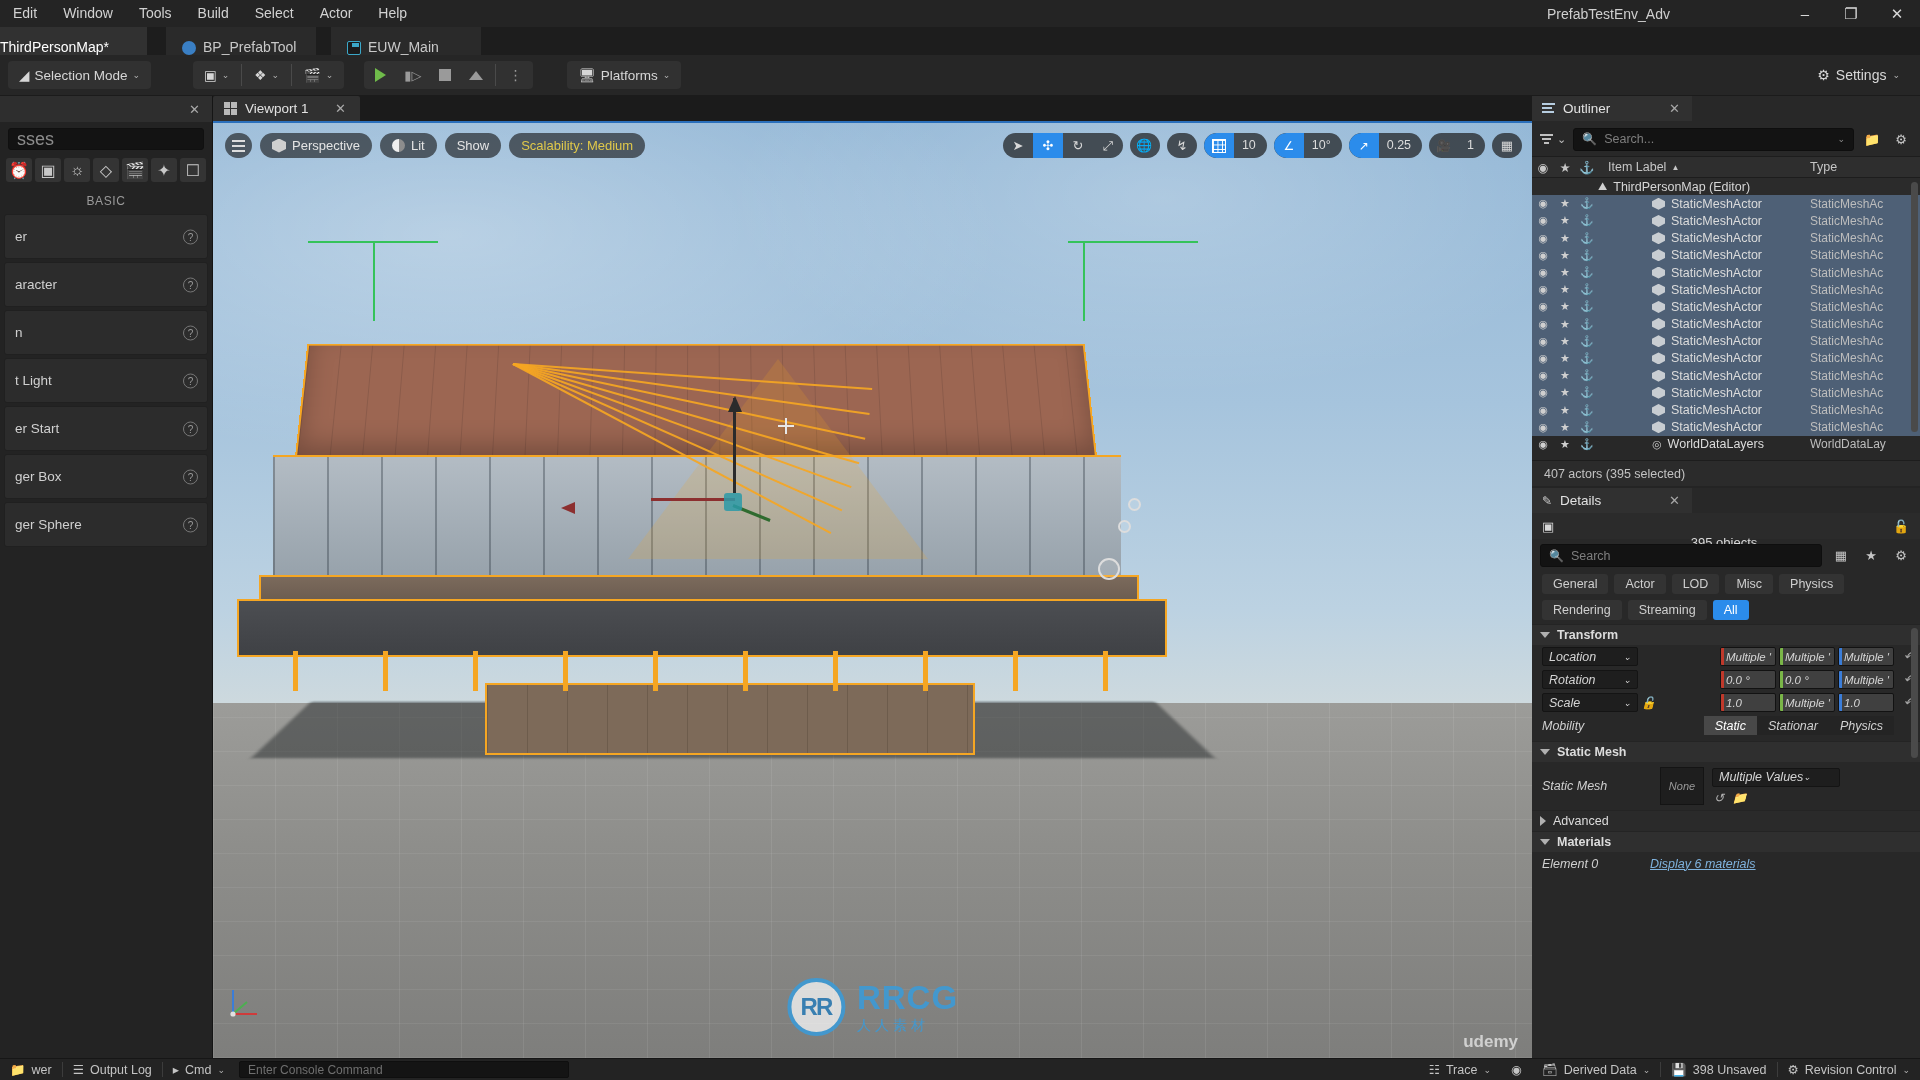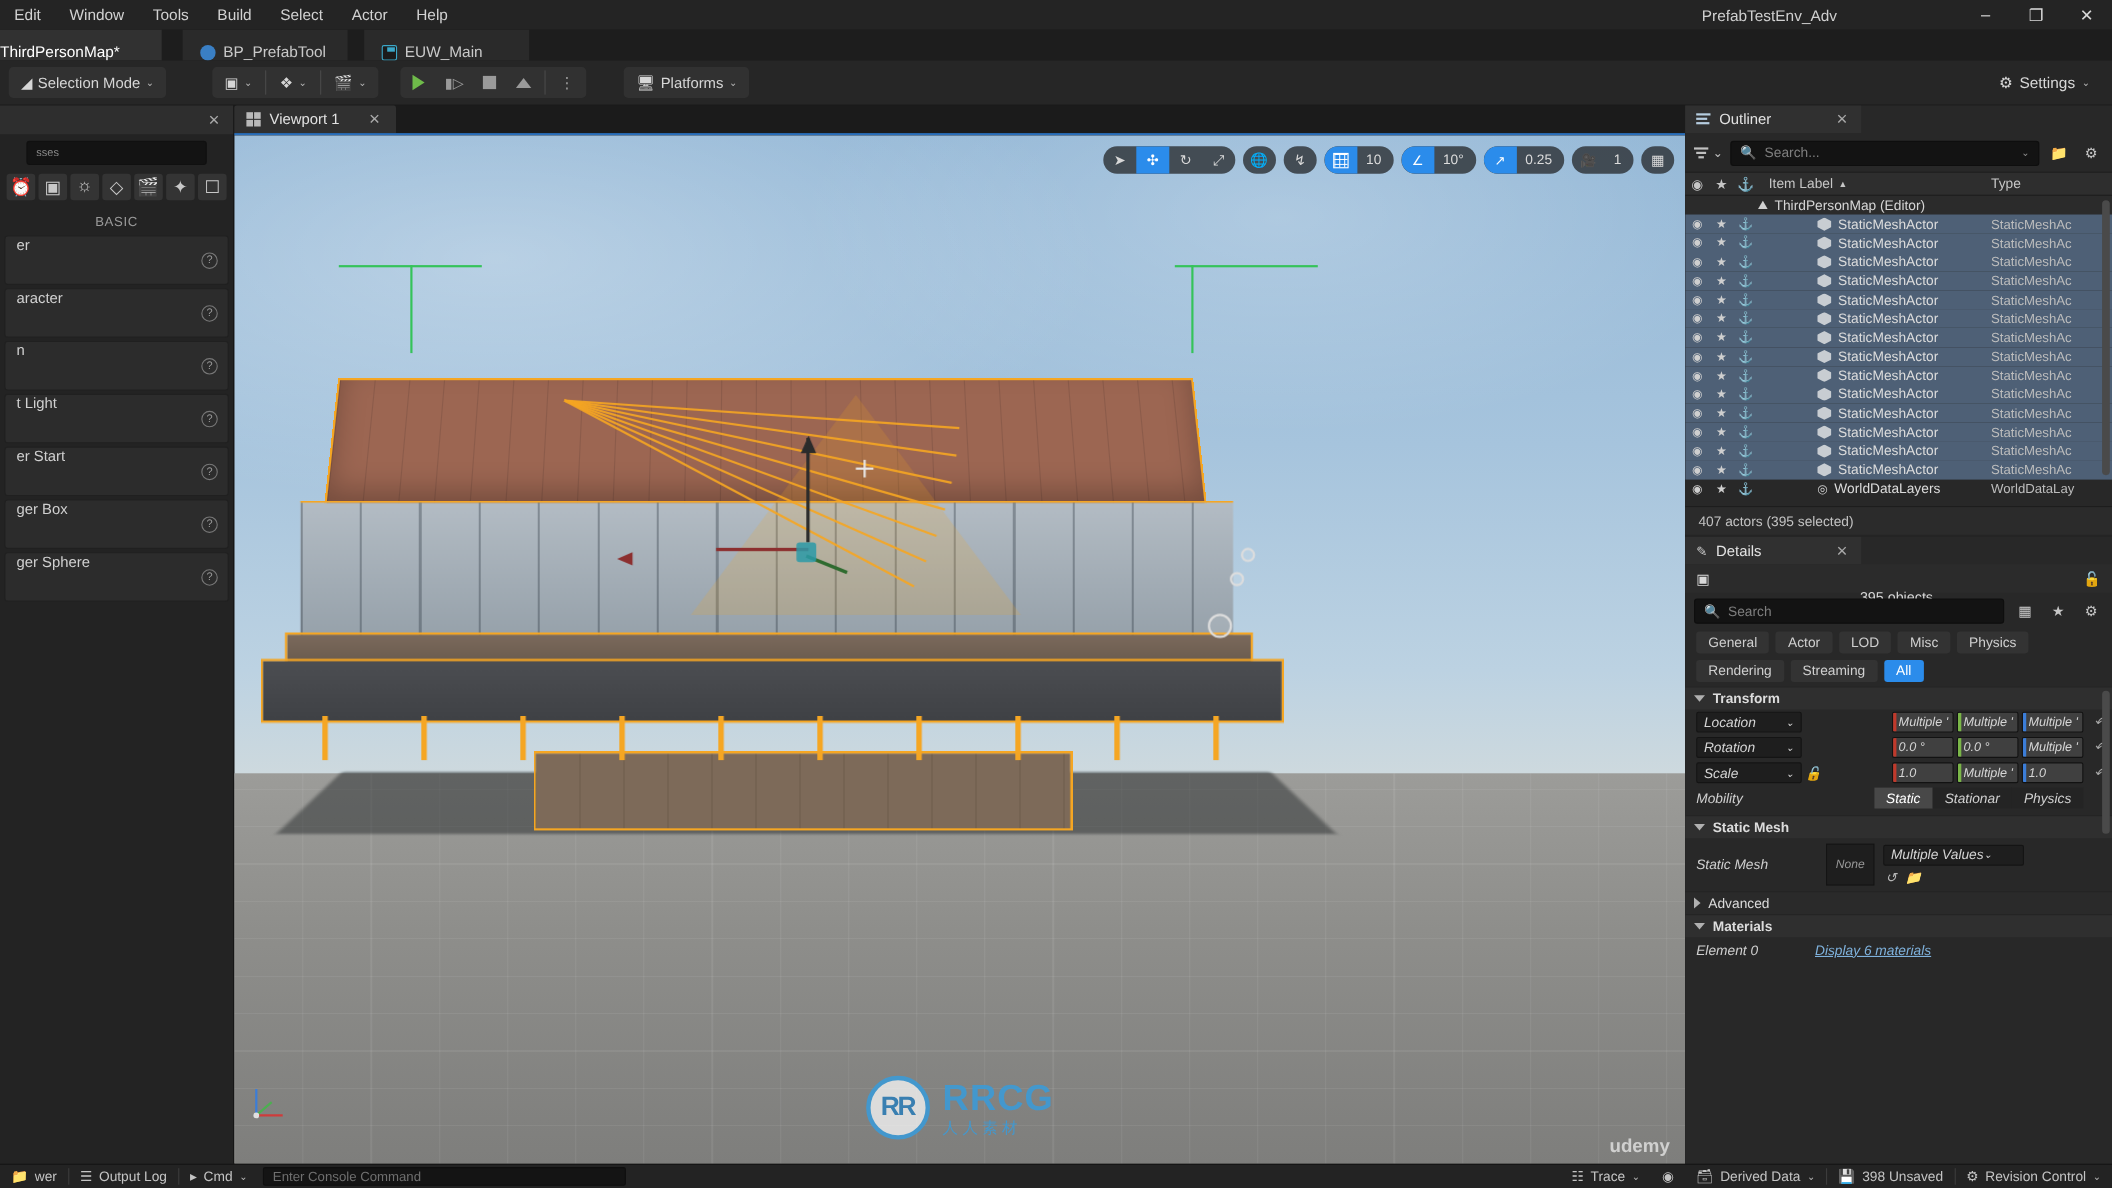--- a/index.html
+++ b/index.html
@@ -84,37 +84,37 @@
   
   .leftpanel {
     position: absolute; left: 0; top: 96px; width: 213px; bottom: 22px;
     background: #232323; border-right: 1px solid #151515;
   }
   .lp-tab {
     height: 26px; background: #2e2e2e; display: flex; align-items: center;
     justify-content: flex-end; padding-right: 12px; font-size: 13px; color: #aaa;
   }
   .lp-search {
-    margin: 6px 24px; height: 22px; background: #131313;
+    margin: 6px 8px; height: 22px; background: #131313;
     border: 1px solid #101010; border-radius: 3px;
-    font-size: 10px; color: #8c8c8c; display: flex; align-items: center; padding-left: 8px;
+    font-size: 18px; color: #8c8c8c; display: flex; align-items: center; padding-left: 8px;
   }
   .lp-icons { display: flex; gap: 3px; padding: 2px 6px; }
   .lp-icons .ic {
     width: 26px; height: 24px; background: #343434; border-radius: 3px;
     display: flex; align-items: center; justify-content: center;
   }
   .lp-sectionhead {
     font-size: 12px; color: #9a9a9a; padding: 10px 0 6px 0; text-align: center;
     letter-spacing: .6px;
   }
   .lp-item {
     height: 45px; margin: 0 4px 3px 4px; background: #2c2c2c;
     border: 1px solid #202020; border-radius: 3px;
-    display: flex; padding-left: 10px;
+    display: flex; align-items: center; padding-left: 10px;
     font-size: 13.5px; color: #d0d0d0; position: relative;
   }
   .lp-item .qmark {
     position: absolute; right: 9px; top: 50%; transform: translateY(-50%);
     width: 15px; height: 15px; border-radius: 50%; border: 1px solid #777;
     color: #9a9a9a; font-size: 10px; display: flex; align-items: center; justify-content: center;
   }
 
   
   .viewport-wrap {
@@ -659,20 +659,43 @@
             <span class="gz-uparrow"></span>
           </div>
         <div class="gz-x">
             <span class="gz-xarrow"></span>
           </div>
         <div class="gz-y"></div>
         <div class="gz-hub"></div>
       </div>
       <div class="cursor-cross"></div>
 
+      <div class="vp-toolbar">
+        <div class="vpill round">
+          <span class="hamb">
+              <i></i>
+              <i></i>
+              <i></i>
+            </span>
+        </div>
+        <div class="vpill">
+          <span class="cube"></span>
+          <span>Perspective</span>
+        </div>
+        <div class="vpill">
+          <span class="halfmoon"></span>
+          <span>Lit</span>
+        </div>
+        <div class="vpill">
+          <span>Show</span>
+        </div>
+        <div class="vpill warn">
+          <span>Scalability: Medium</span>
+        </div>
+      </div>
 
       <div class="vp-toolbar-right">
         <div class="gseg">
           <div class="gb">➤</div>
           <div class="gb on">✣</div>
           <div class="gb">↻</div>
           <div class="gb">⤢</div>
         </div>
         <div class="gseg">
           <div class="gb">🌐</div>

